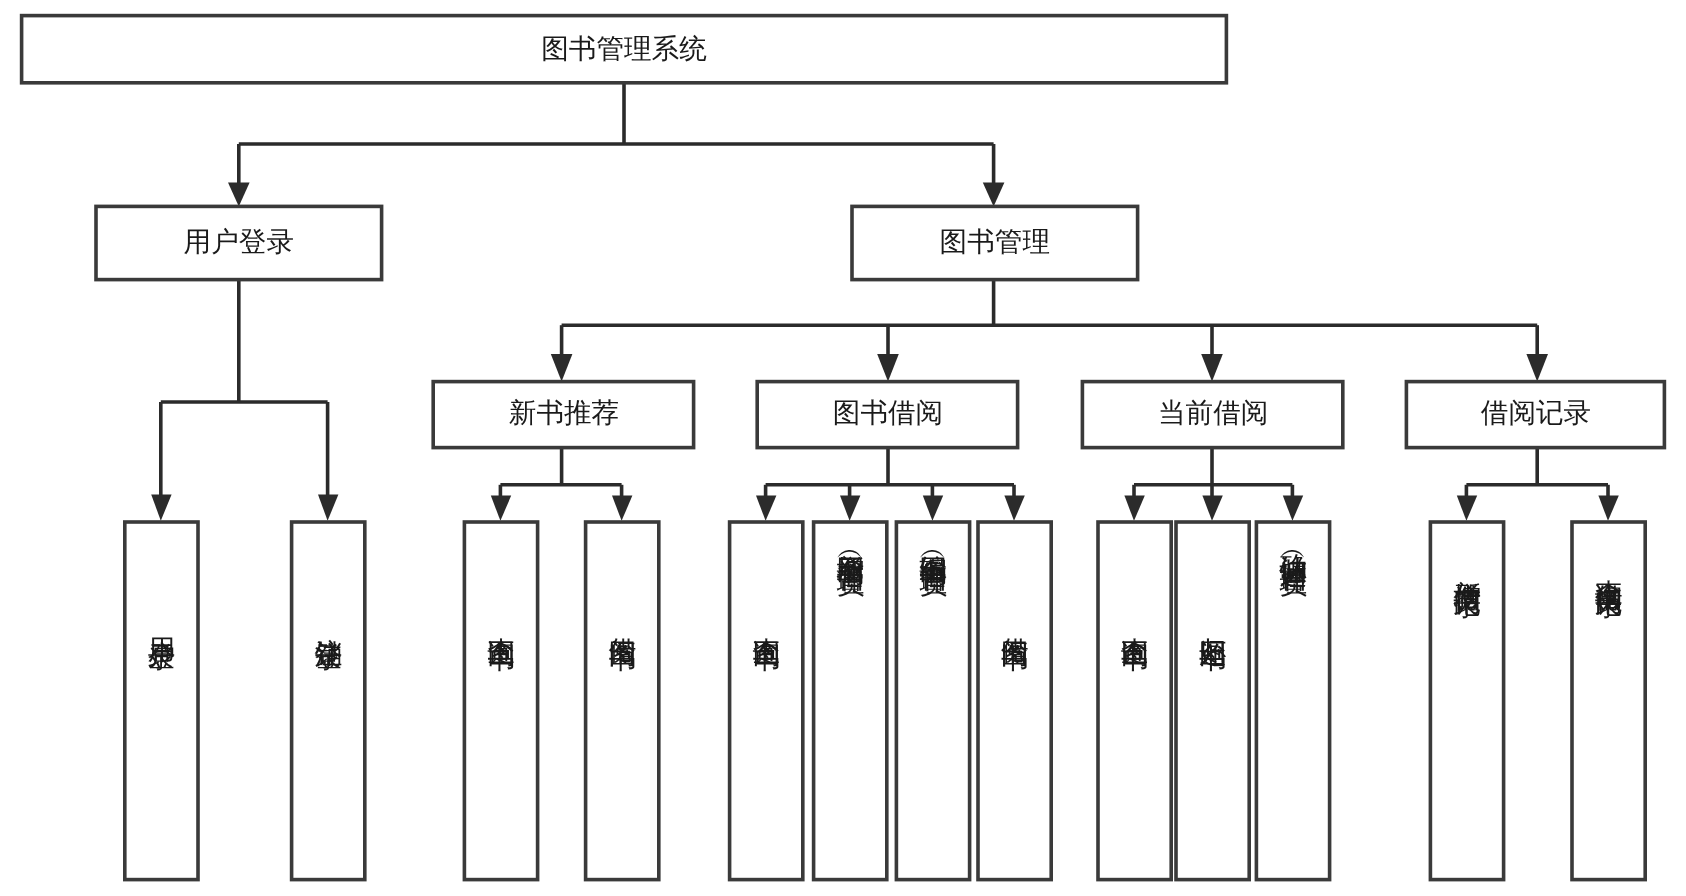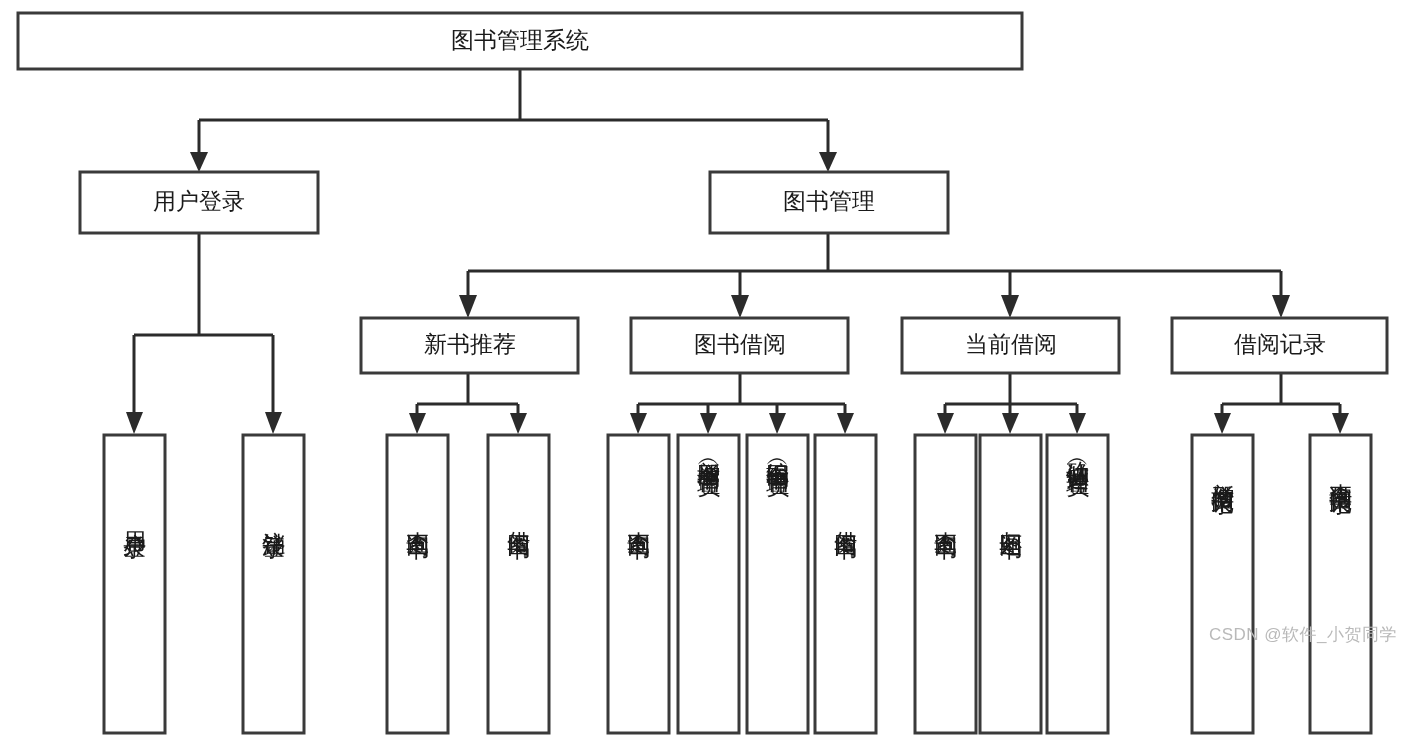--- a/index.html
+++ b/index.html
@@ -240,15 +240,14 @@
     <span class="leaf-label" style="margin-top:8px;">确认归还（管理员）</span>
   </div>
 
   <div class="leaf-label-wrap" style="left:1192px; top:435px; width:61px; height:298px;">
     <span class="leaf-label" style="margin-top:30px;">新增借阅记录</span>
   </div>
   <div class="leaf-label-wrap" style="left:1310px; top:435px; width:61px; height:298px;">
     <span class="leaf-label" style="margin-top:30px;">查询借阅记录</span>
   </div>
 
-  <div id="watermark">CSDN @软件_小贺同学</div>
 
 </div>
 
 </body></html>

